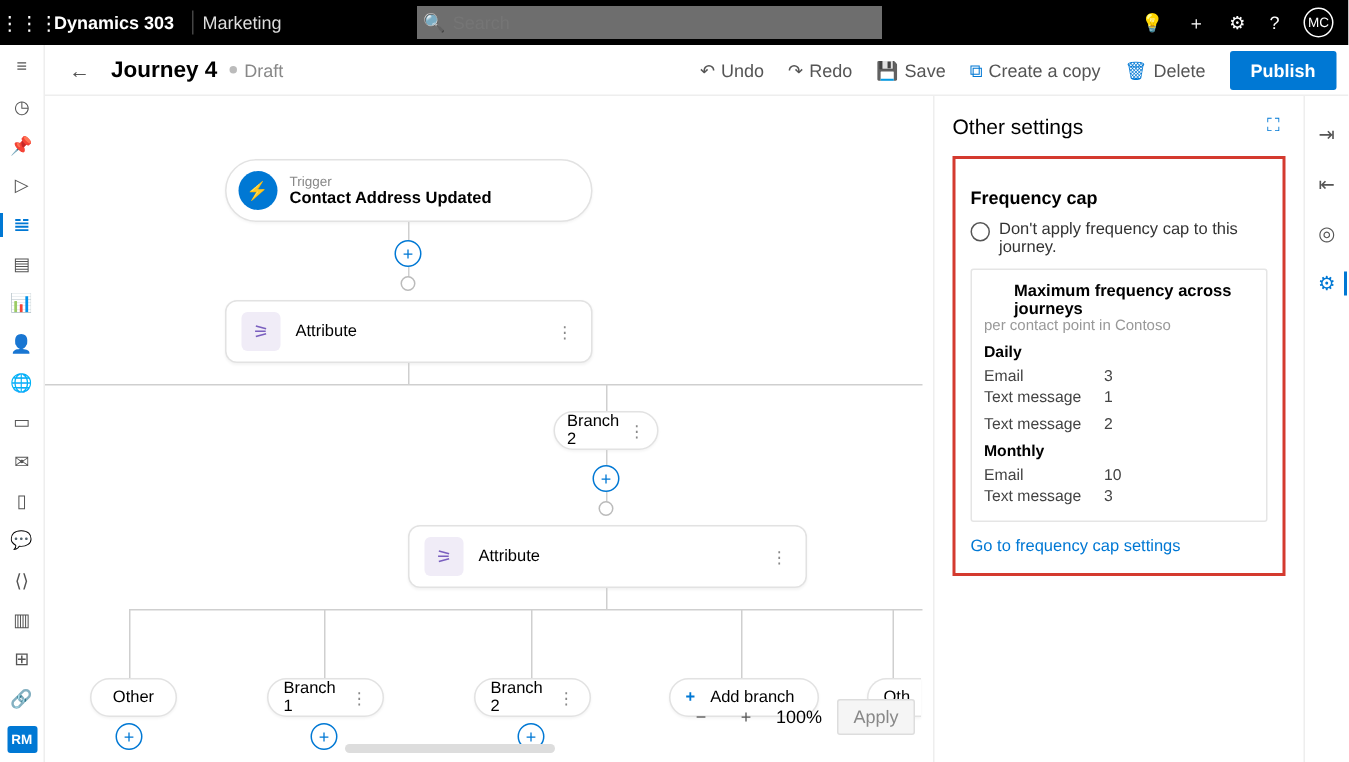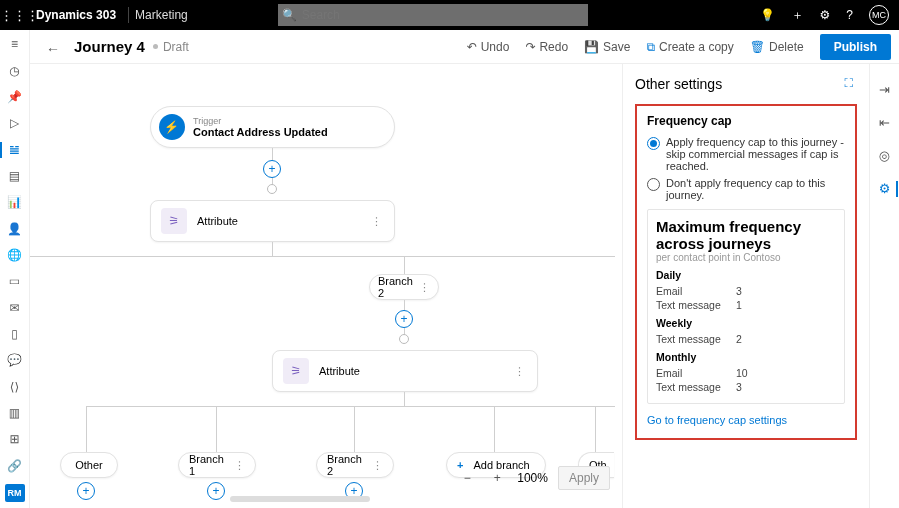--- a/index.html
+++ b/index.html
@@ -76,28 +76,28 @@
   .other-r { left:548px; top:388px; width:36px; justify-content:flex-start; padding-left:10px; border-top-right-radius:0; border-bottom-right-radius:0; border-right:none;}
 
   .zoom { position:absolute; right:12px; bottom:18px; display:flex; align-items:center; gap:10px; font-size:12px;}
   .zoom .zbtn { width:20px; height:20px; display:flex; align-items:center; justify-content:center; cursor:pointer; color:#555;}
   .zoom .reset { border:1px solid #ddd; background:#f5f5f5; padding:4px 10px; border-radius:2px; cursor:pointer; color:#888;}
 
   
   .panel { width:246px; position:relative; padding:12px 0 0 12px;}
   .panel h2 { font-size:14px; font-weight:400; margin-bottom:12px;}
   .expand { position:absolute; right:16px; top:12px; color:#0078d4; cursor:pointer; font-size:12px;}
-  .freqbox { border:2px solid #d43a2f; padding:8px 10px 12px; font-size:11px; margin-right:12px;}
+  .freqbox { border:2px solid #d43a2f; padding:19px 10px 12px; font-size:11px; margin-right:12px;}
   .freqbox h3 { font-size:12px; font-weight:600; margin-bottom:8px;}
   .radio-row { display:flex; align-items:flex-start; gap:6px; margin:5px 0; color:#333;}
   .radio { width:13px; height:13px; border:1px solid #555; border-radius:50%; flex-shrink:0; margin-top:1px; position:relative;}
   .radio.checked { border-color:#0078d4;}
   .radio.checked::after { content:""; position:absolute; inset:2px; background:#0078d4; border-radius:50%;}
   .freqinner { border:1px solid #e5e5e5; border-radius:2px; padding:8px; margin-top:8px;}
-  .freqinner h4 { font-size:15px; font-weight:600;}
+  .freqinner h4 { font-size:11px; font-weight:600;margin-left:20px;}
   .freqinner .sub { color:#999; font-size:10px; margin-bottom:6px;}
   .fgroup { margin-top:6px;}
   .fgroup .gh { font-size:10.5px; font-weight:600; margin-bottom:4px;}
   .frow { display:flex; font-size:10.5px; color:#444; margin:2px 0;}
   .frow .k { width:80px;}
   .link { color:#0078d4; font-size:11px; margin-top:10px; display:inline-block; cursor:pointer;}
 </style>
 </head>
 <body>
 
@@ -258,44 +258,39 @@
 
     <div class="scroll-h"></div>
   </div>
 
   <div class="panel">
     <h2>Other settings</h2>
     <span class="expand">⛶</span>
     <div class="freqbox">
       <h3>Frequency cap</h3>
       <div class="radio-row">
-        <div class="radio checked"></div>
-        <div>Apply frequency cap to this journey - skip commercial messages if cap is reached.</div>
-      </div>
-      <div class="radio-row">
         <div class="radio"></div>
         <div>Don't apply frequency cap to this journey.</div>
       </div>
       <div class="freqinner">
         <h4>Maximum frequency across journeys</h4>
         <div class="sub">per contact point in Contoso</div>
         <div id="freq-groups">
             <div class="fgroup">
               <div class="gh">Daily</div>
               <div class="frow">
                 <div class="k">Email</div>
                 <div>3</div>
               </div>
               <div class="frow">
                 <div class="k">Text message</div>
                 <div>1</div>
               </div>
             </div>
             <div class="fgroup">
-              <div class="gh">Weekly</div>
               <div class="frow">
                 <div class="k">Text message</div>
                 <div>2</div>
               </div>
             </div>
             <div class="fgroup">
               <div class="gh">Monthly</div>
               <div class="frow">
                 <div class="k">Email</div>
                 <div>10</div>

